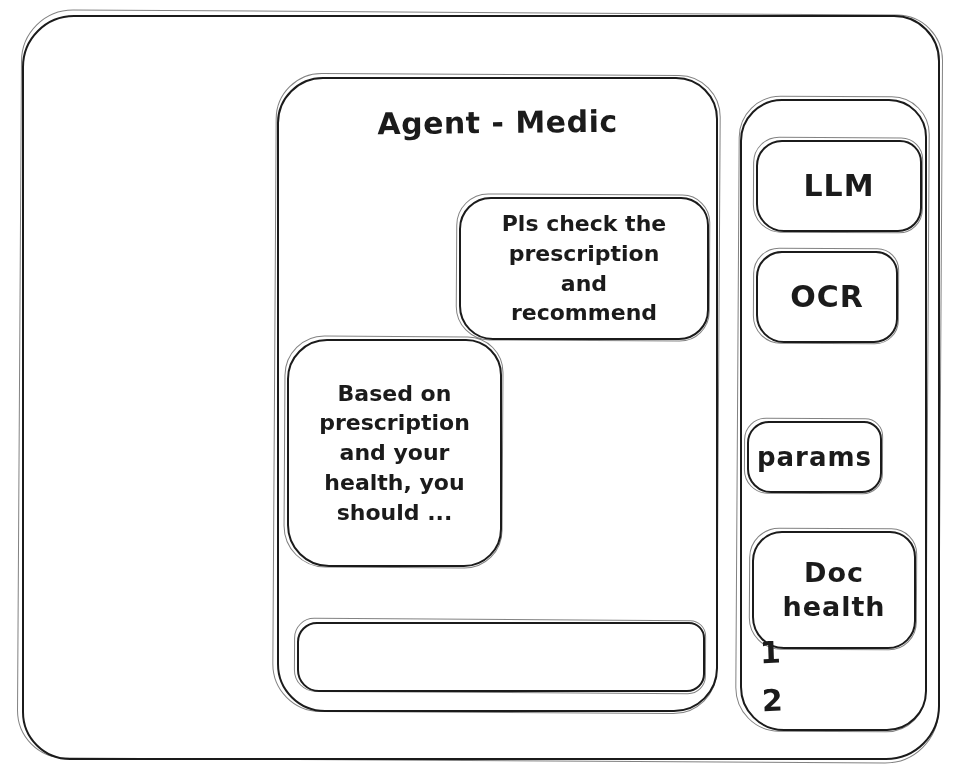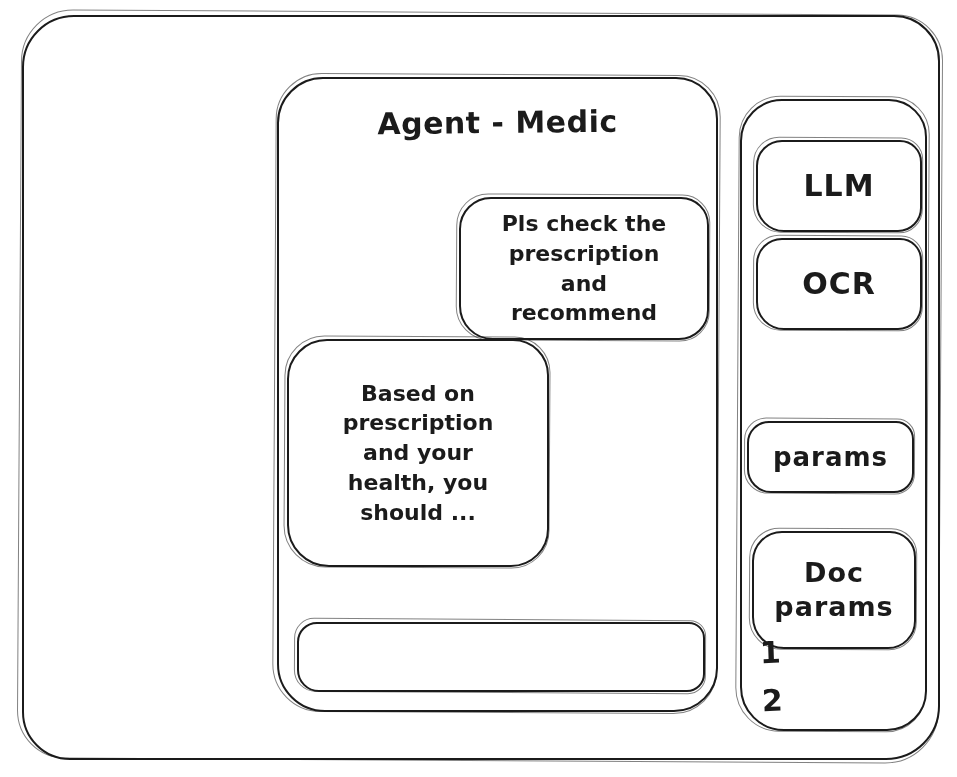--- a/index.html
+++ b/index.html
@@ -44,39 +44,39 @@
 
   
   .chat { left:253px; top:60px; width:441px; height:635px; border-radius:46px 42px 44px 48px;text-decoration:underline; }
   .chat .panel-title { top:26px; }
   .bubble {
     display:flex; align-items:center; justify-content:center;
     text-align:center; font-size:22px; line-height:1.35;
     border-radius:32px 28px 30px 34px; padding:6px 30px;
   }
   .bubble-user      { left:180px; top:88px;  width:250px; height:143px;margin-top:30px; }
-  .bubble-assistant { left:8px;   top:260px; width:262px; height:228px; border-radius:40px 36px 38px 42px; }
+  .bubble-assistant { left:8px;   top:260px; width:215px; height:228px; border-radius:40px 36px 38px 42px; }
   .input-wrap { left:18px; top:543px; width:408px; height:70px; border-radius:20px 16px 18px 22px; }
   .input-wrap input {
     position:absolute; inset:0; width:100%; height:100%;
     border:none; outline:none; background:transparent;
     font:inherit; font-size:22px; color:var(--stroke); padding:0 18px;
   }
 
   
   .tools { left:716px; top:63px; width:187px; height:632px; border-radius:42px 38px 40px 44px;margin-top:19px; }
   .btn {
     display:flex; align-items:center; justify-content:center;
     font:inherit; font-size:30px; letter-spacing:1px;
     color:var(--stroke); cursor:pointer; text-align:center;
     border-radius:26px 22px 24px 28px; line-height:1.25;
   }
   .btn-llm    { left:14px; top:39px;  width:166px; height:92px; }
-  .btn-ocr    { left:14px; top:137px; width:166px; height:92px; }
-  .btn-params { left:5px;  top:320px; width:167px; height:72px; font-size:26px; border-radius:22px 18px 20px 24px; }
+  .btn-ocr    { left:14px; top:150px; width:142px; height:92px; }
+  .btn-params { left:5px;  top:320px; width:135px; height:72px; font-size:26px; border-radius:22px 18px 20px 24px; }
   .btn-doc    { left:10px; top:430px; width:164px; height:118px; font-size:27px; padding:0 24px; border-radius:30px 26px 28px 32px; }
   .doc-num {
     position:absolute; font-size:30px; z-index:2;
     transform:rotate(-2deg);
   }
   .num-1 { left:18px; top:534px; }
   .num-2 { left:20px; top:582px; }
 </style>
 </head>
 <body>
@@ -97,18 +97,18 @@
 
     <div class="sk input-wrap">
       <input type="text" value="" style="">
     </div>
   </main>
 
   <aside class="sk tools">
     <button class="sk btn btn-llm">LLM</button>
     <button class="sk btn btn-ocr">OCR</button>
     <button class="sk btn btn-params">params</button>
-    <button class="sk btn btn-doc">Doc params</button>
+    <button class="sk btn btn-doc">Doc health</button>
     <div class="doc-num num-1">1</div>
     <div class="doc-num num-2">2</div>
   </aside>
 
 </div>
 
 </body></html>

